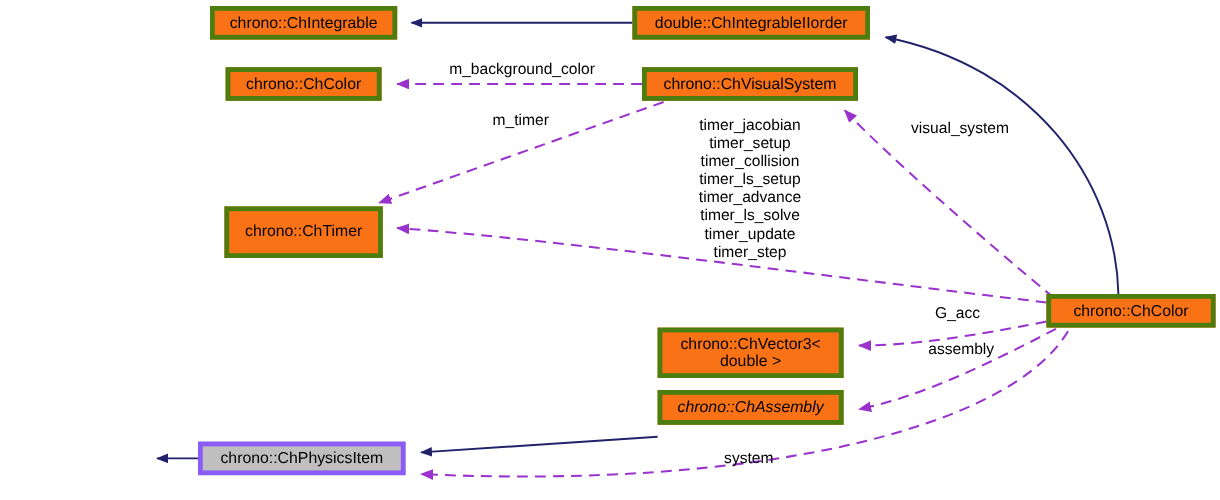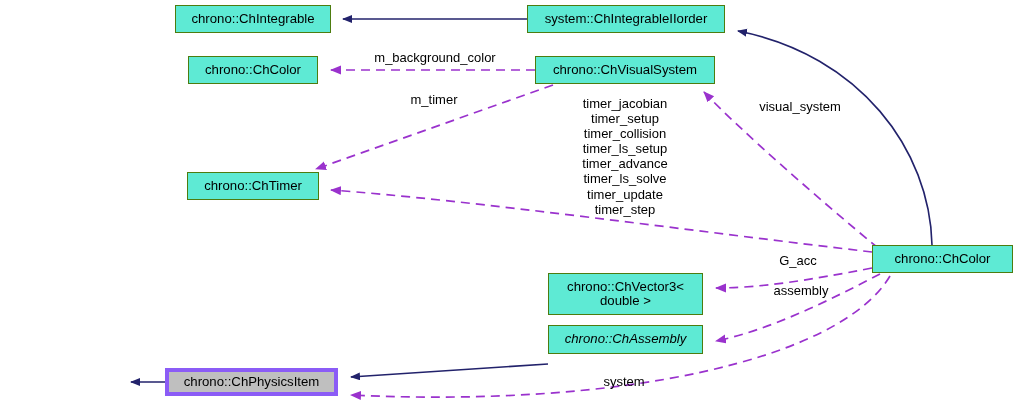--- a/index.html
+++ b/index.html
@@ -20,22 +20,22 @@
     position: absolute;
     left: 0;
     top: 0;
     width: 1017px;
     height: 417px;
     pointer-events: none;
   }
   .node {
     position: absolute;
     box-sizing: border-box;
-    border: 1px solid #4d7c0f;
-    background: #5eead4;
+    border: 4px solid #4d7c0f;
+    background: #f97316;
     color: #000000;
     font-size: 13.2px;
     line-height: 14.5px;
     display: flex;
     align-items: center;
     justify-content: center;
     text-align: center;
     white-space: pre-line;
     z-index: 5;
   }
@@ -89,27 +89,27 @@
 
     <path d="M 890,276 C 840,360 620,408 351,395" fill="none" stroke="#9a32cd" stroke-width="1.7" stroke-dasharray="9,6" marker-end="url(#purple-arrow)"></path>
 
     <line x1="165" y1="382" x2="131" y2="382" stroke="#22226b" stroke-width="1.6" marker-end="url(#navy-arrow)"></line>
 
     <line x1="548" y1="364" x2="351" y2="377" stroke="#22226b" stroke-width="1.6" marker-end="url(#navy-arrow)"></line>
   </svg>
 
   <div class="node" style="left:175px; top:5px; width:156px; height:28px;">chrono::ChIntegrable</div>
 
-  <div class="node" style="left:527px; top:5px; width:198px; height:28px;">system::ChIntegrableIIorder</div>
+  <div class="node" style="left:527px; top:5px; width:198px; height:28px;">double::ChIntegrableIIorder</div>
 
   <div class="node" style="left:188px; top:56px; width:130px; height:28px;">chrono::ChColor</div>
 
   <div class="node" style="left:535px; top:56px; width:180px; height:28px;">chrono::ChVisualSystem</div>
 
-  <div class="node" style="left:187px; top:172px; width:132px; height:28px;">chrono::ChTimer</div>
+  <div class="node" style="left:187px; top:172px; width:132px; height:43px;">chrono::ChTimer</div>
 
   <div class="node" style="left:872px; top:245px; width:141px; height:28px;">chrono::ChColor</div>
 
   <div class="node" style="left:548px; top:273px; width:155px; height:42px;">chrono::ChVector3&lt;
 double &gt;</div>
 
   <div class="node" style="left:548px; top:325px; width:155px; height:29px;font-style:italic;">chrono::ChAssembly</div>
 
 
   <div class="node highlight" style="left:165px; top:368px; width:173px; height:28px;">chrono::ChPhysicsItem</div>

